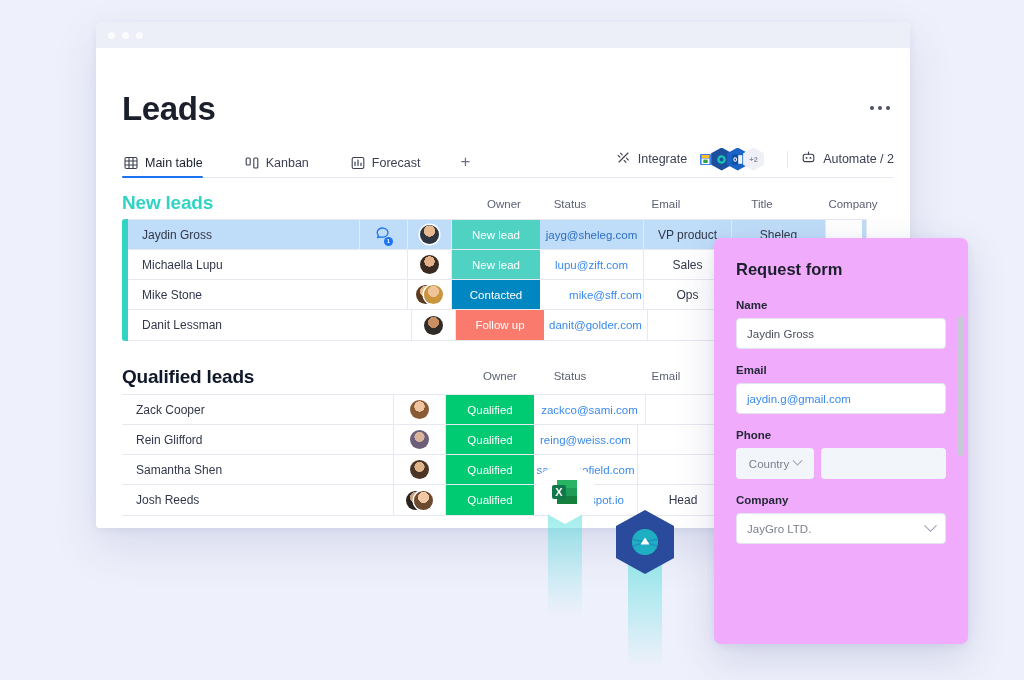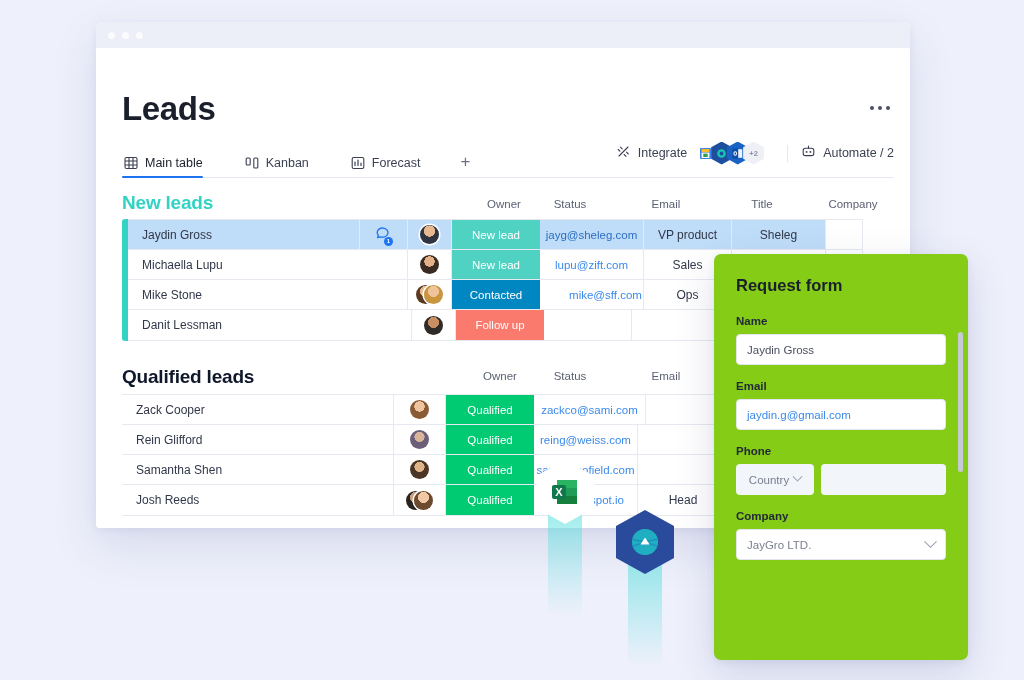--- a/index.html
+++ b/index.html
@@ -56,21 +56,21 @@
     content: ''; position: absolute; left: 0; right: 14px; bottom: -1px;
     height: 2.5px; background: #1d73f0; border-radius: 2px;
   }
   .tab svg { display: block; }
   .tab-add {
     font-size: 17px; color: #6c7182; padding-bottom: 7px; cursor: pointer; line-height: 1;
   }
 
   
   .toolbar-right {
-    position: absolute; right: 16px; top: 90px; height: 30px;
+    position: absolute; right: 16px; top: 96px; height: 30px;
     display: flex; align-items: center; gap: 0; font-size: 12.5px; color: #3a3f52;
   }
   .tb-item { display: flex; align-items: center; gap: 7px; cursor: pointer; white-space: nowrap; }
   .hexrow { display: flex; align-items: center; margin: 0 10px 0 8px; }
   .hex {
     width: 21px; height: 23px; margin-left: -5px;
     clip-path: polygon(50% 0%, 100% 25%, 100% 75%, 50% 100%, 0% 75%, 0% 25%);
     display: flex; align-items: center; justify-content: center;
   }
   .hex:first-child { margin-left: 0; }
@@ -143,22 +143,22 @@
     position: relative; width: 58px; height: 64px;
     clip-path: polygon(50% 0%, 100% 25%, 100% 75%, 50% 100%, 0% 75%, 0% 25%);
     display: flex; align-items: center; justify-content: center;
     filter: drop-shadow(0 4px 10px rgba(40,60,120,.18));
   }
   .bighex.white { background: #ffffff; }
   .bighex.navy { background: #2a4b9b; }
 
   
   .form-panel {
-    position: absolute; left: 714px; top: 254px;
-    width: 254px; height: 406px; background: #84cc16;
+    position: absolute; left: 714px; top: 238px;
+    width: 254px; height: 406px; background: #f0abfc;
     border-radius: 7px;
     box-shadow: 0 14px 40px rgba(55,65,130,.16), 0 2px 8px rgba(55,65,130,.08);
     padding: 22px 22px 12px 22px; overflow: hidden;
   }
   .form-title { font-size: 16.5px; font-weight: 700; color: #1b1f2b; margin-bottom: 20px; }
   .f-label { font-size: 11.5px; font-weight: 700; color: #242936; margin-bottom: 7px; }
   .f-group { margin-bottom: 15px; }
   .f-input {
     height: 31px; border: 1px solid #e2e5ee; border-radius: 4px;
     display: flex; align-items: center; padding: 0 10px;
@@ -351,20 +351,21 @@
             <div class="cell" style="width:94px;"></div>
             <div class="cell" style="width:36px;"></div>
           </div>
 
           <div class="row">
             <div class="cell name" style="width:284px;">Danit Lessman</div>
             <div class="cell" style="width:44px;">
               <span class="avatar" style="background:radial-gradient(circle at 50% 34%, #c98f63 0 34%, #2f2b28 36% 100%);"></span>
             </div>
             <div class="cell status st-follow" style="width:88px;">Follow up</div>
+            <div class="cell email" style="width:104px;">danit@golder.com</div>
             <div class="cell" style="width:88px;"></div>
             <div class="cell" style="width:94px;"></div>
             <div class="cell" style="width:36px;"></div>
           </div>
 
         </div>
       </div>
 
       <div class="group-title gt-qual">Qualified leads</div>
 

